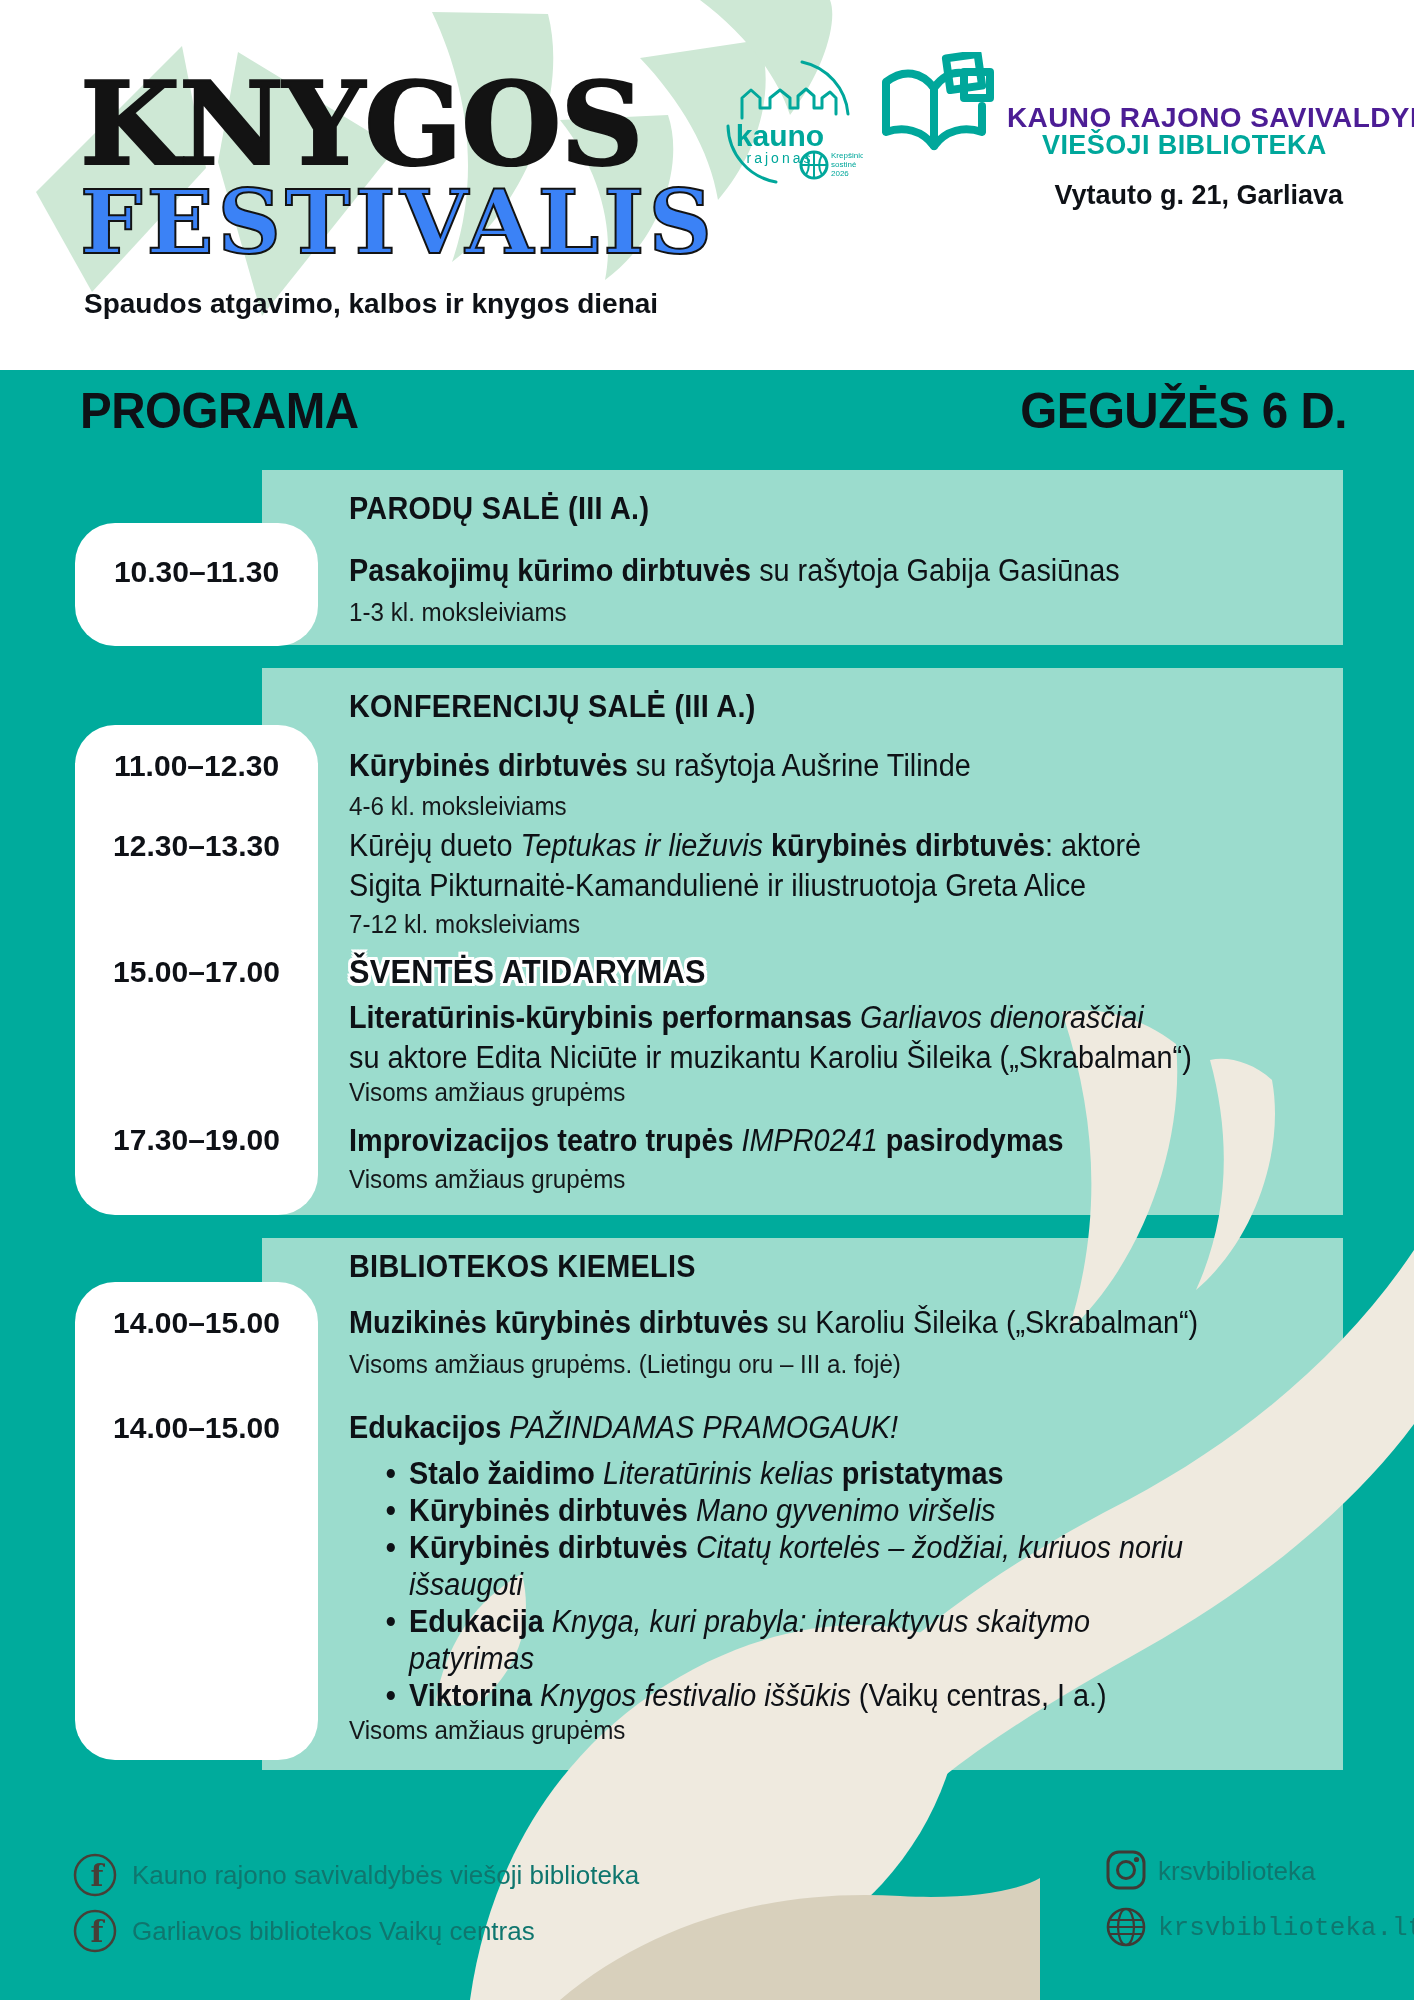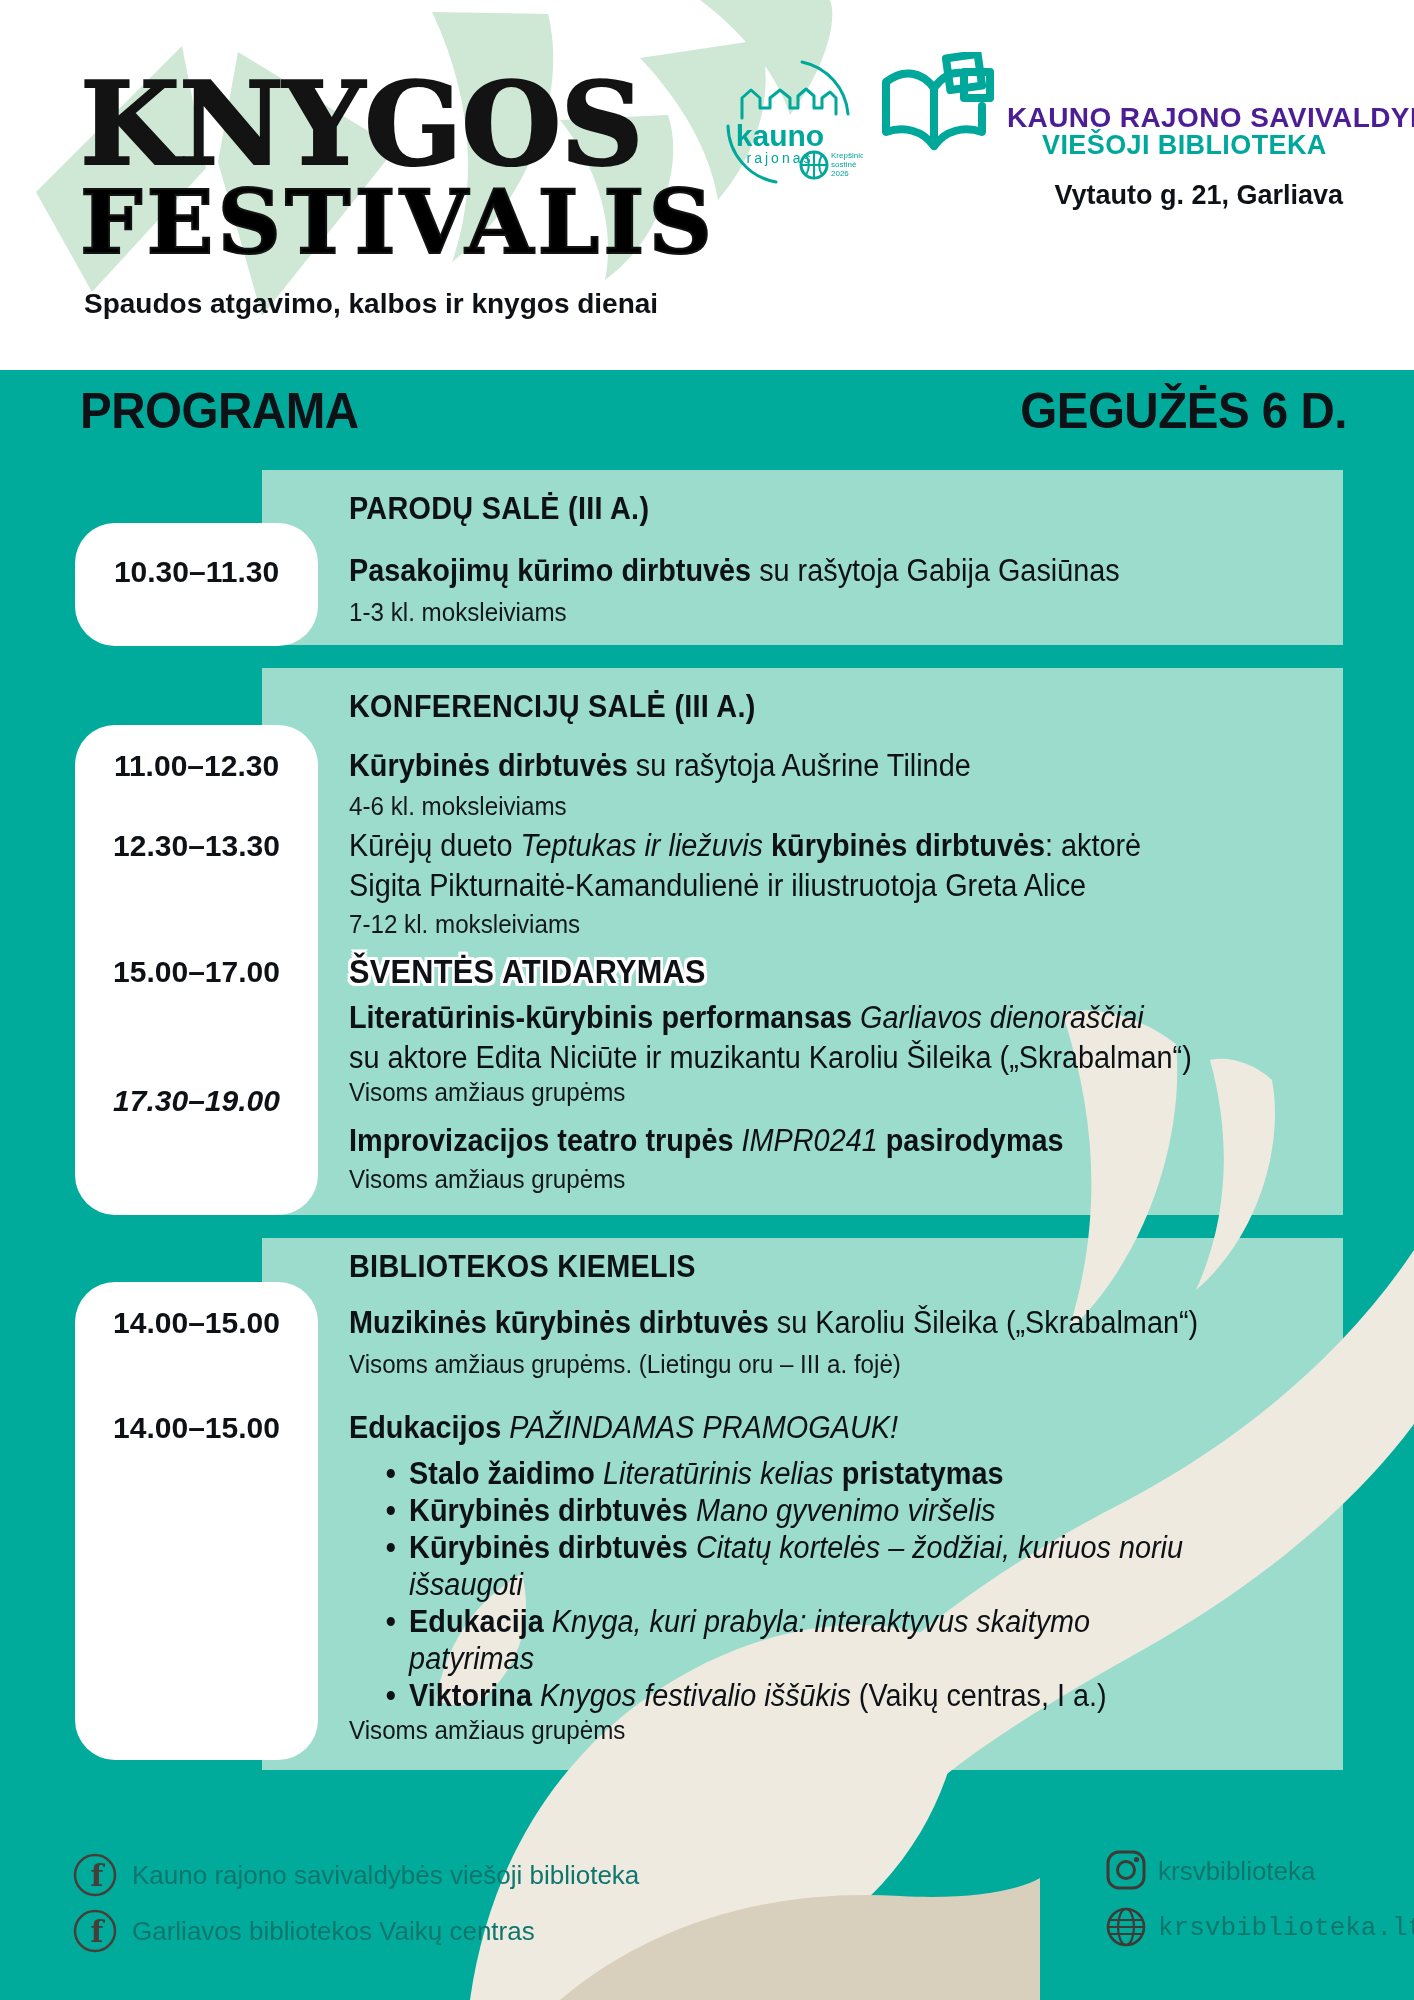--- a/index.html
+++ b/index.html
@@ -6,21 +6,21 @@
   .page{position:relative;width:1414px;height:2000px;background:#ffffff;overflow:hidden;
         font-family:"Liberation Sans",sans-serif;color:#0e1116;}
   .abs{position:absolute;}
   svg{display:block;}
   
   .deco-header{position:absolute;left:0;top:0;z-index:0;pointer-events:none;}
   .title1{position:absolute;left:80px;top:66px;z-index:2;font-family:"DejaVu Serif",serif;
           font-weight:700;font-size:115px;line-height:1;letter-spacing:-1px;color:#131313;
           -webkit-text-stroke:2px #131313;}
   .title2{position:absolute;left:80px;top:178px;z-index:2;font-family:"DejaVu Serif",serif;
-          font-weight:700;font-size:88px;line-height:1;letter-spacing:4px;color:#000000;
+          font-weight:700;font-size:88px;line-height:1;letter-spacing:4px;color:#3b82f6;
           -webkit-text-stroke:2px #131313;}
   .subtitle{position:absolute;left:84px;top:288px;z-index:2;font-size:28px;font-weight:700;}
   .lib-line1{position:absolute;left:1007px;top:102px;z-index:2;font-size:28px;font-weight:800;
              letter-spacing:.4px;color:#4c1d95;white-space:nowrap;}
   .lib-line2{position:absolute;left:1007px;top:130px;z-index:2;font-size:27px;font-weight:800;
              letter-spacing:.4px;color:#00a79b;white-space:nowrap;margin-left:35px;}
   .address{position:absolute;right:71px;top:180px;z-index:2;font-size:27px;font-weight:700;white-space:nowrap;}
   
   .body-teal{position:absolute;left:0;top:370px;width:1414px;height:1630px;background:#00ab9c;}
   .deco-body{position:absolute;left:0;top:370px;z-index:2;pointer-events:none;}
@@ -123,21 +123,21 @@
   <div class="panel" style="top:1238px;height:532px;"></div>
 
   <div class="pill" style="top:523px;height:123px;"></div>
   <div class="pill" style="top:725px;height:490px;"></div>
   <div class="pill" style="top:1282px;height:478px;"></div>
 
   <div class="time" style="top:552px;">10.30–11.30</div>
   <div class="time" style="top:746px;">11.00–12.30</div>
   <div class="time" style="top:826px;">12.30–13.30</div>
   <div class="time" style="top:952px;">15.00–17.00</div>
-  <div class="time" style="top:1081px;font-style:italic;">17.30–19.00</div>
+  <div class="time" style="top:1120px;">17.30–19.00</div>
   <div class="time" style="top:1303px;">14.00–15.00</div>
   <div class="time" style="top:1408px;">14.00–15.00</div>
 
   <div class="venue" style="top:489px;">PARODŲ SALĖ (III A.)</div>
   <div class="line" style="top:551px;">
     <span class="sg-b">Pasakojimų kūrimo dirbtuvės </span><span class="sg-r">su rašytoja Gabija Gasiūnas</span>
   </div>
   <div class="sub" style="top:596px;">1-3 kl. moksleiviams</div>
 
   <div class="venue" style="top:687px;">KONFERENCIJŲ SALĖ (III A.)</div>

